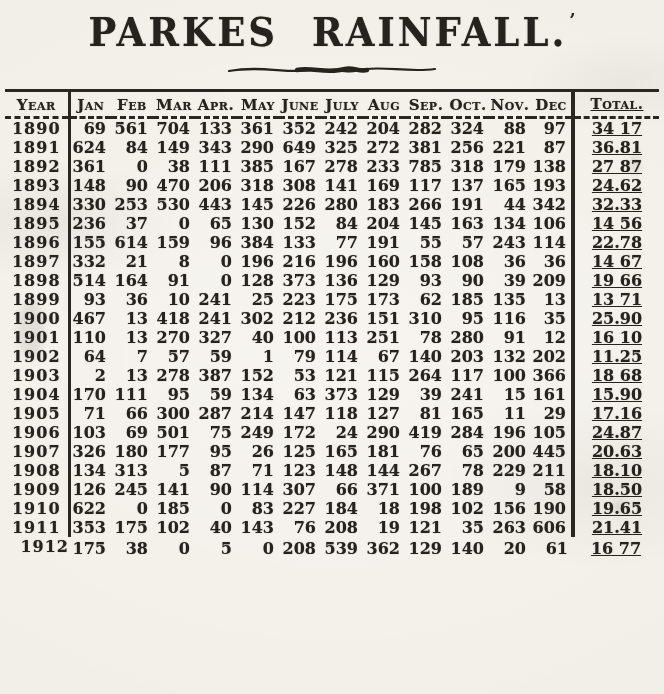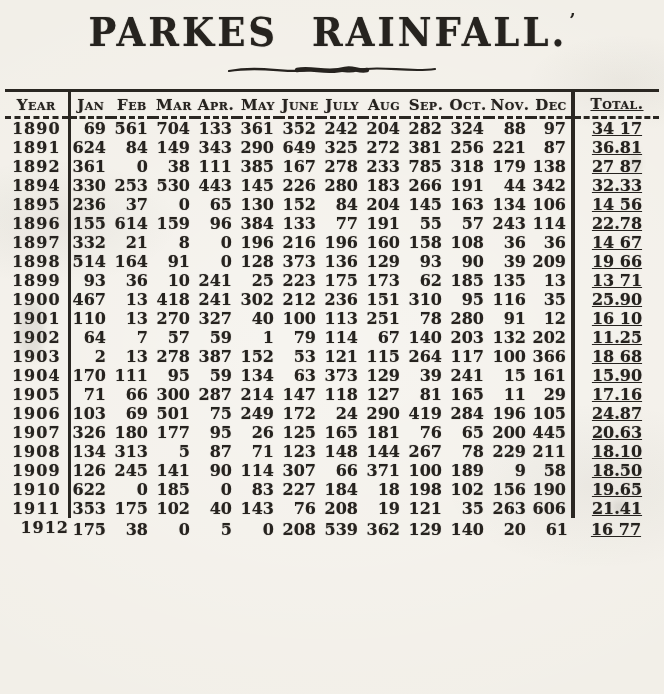--- a/index.html
+++ b/index.html
@@ -152,20 +152,36 @@
           <td class="c-month">167</td>
           <td class="c-month">278</td>
           <td class="c-month">233</td>
           <td class="c-month">785</td>
           <td class="c-month">318</td>
           <td class="c-month">179</td>
           <td class="c-month">138</td>
           <td class="c-total">27 87</td>
         </tr>
         <tr class="data-row">
+          <td class="c-year">1893</td>
+          <td class="c-month">148</td>
+          <td class="c-month">90</td>
+          <td class="c-month">470</td>
+          <td class="c-month">206</td>
+          <td class="c-month">318</td>
+          <td class="c-month">308</td>
+          <td class="c-month">141</td>
+          <td class="c-month">169</td>
+          <td class="c-month">117</td>
+          <td class="c-month">137</td>
+          <td class="c-month">165</td>
+          <td class="c-month">193</td>
+          <td class="c-total">24.62</td>
+        </tr>
+        <tr class="data-row">
           <td class="c-year">1894</td>
           <td class="c-month">330</td>
           <td class="c-month">253</td>
           <td class="c-month">530</td>
           <td class="c-month">443</td>
           <td class="c-month">145</td>
           <td class="c-month">226</td>
           <td class="c-month">280</td>
           <td class="c-month">183</td>
           <td class="c-month">266</td>

